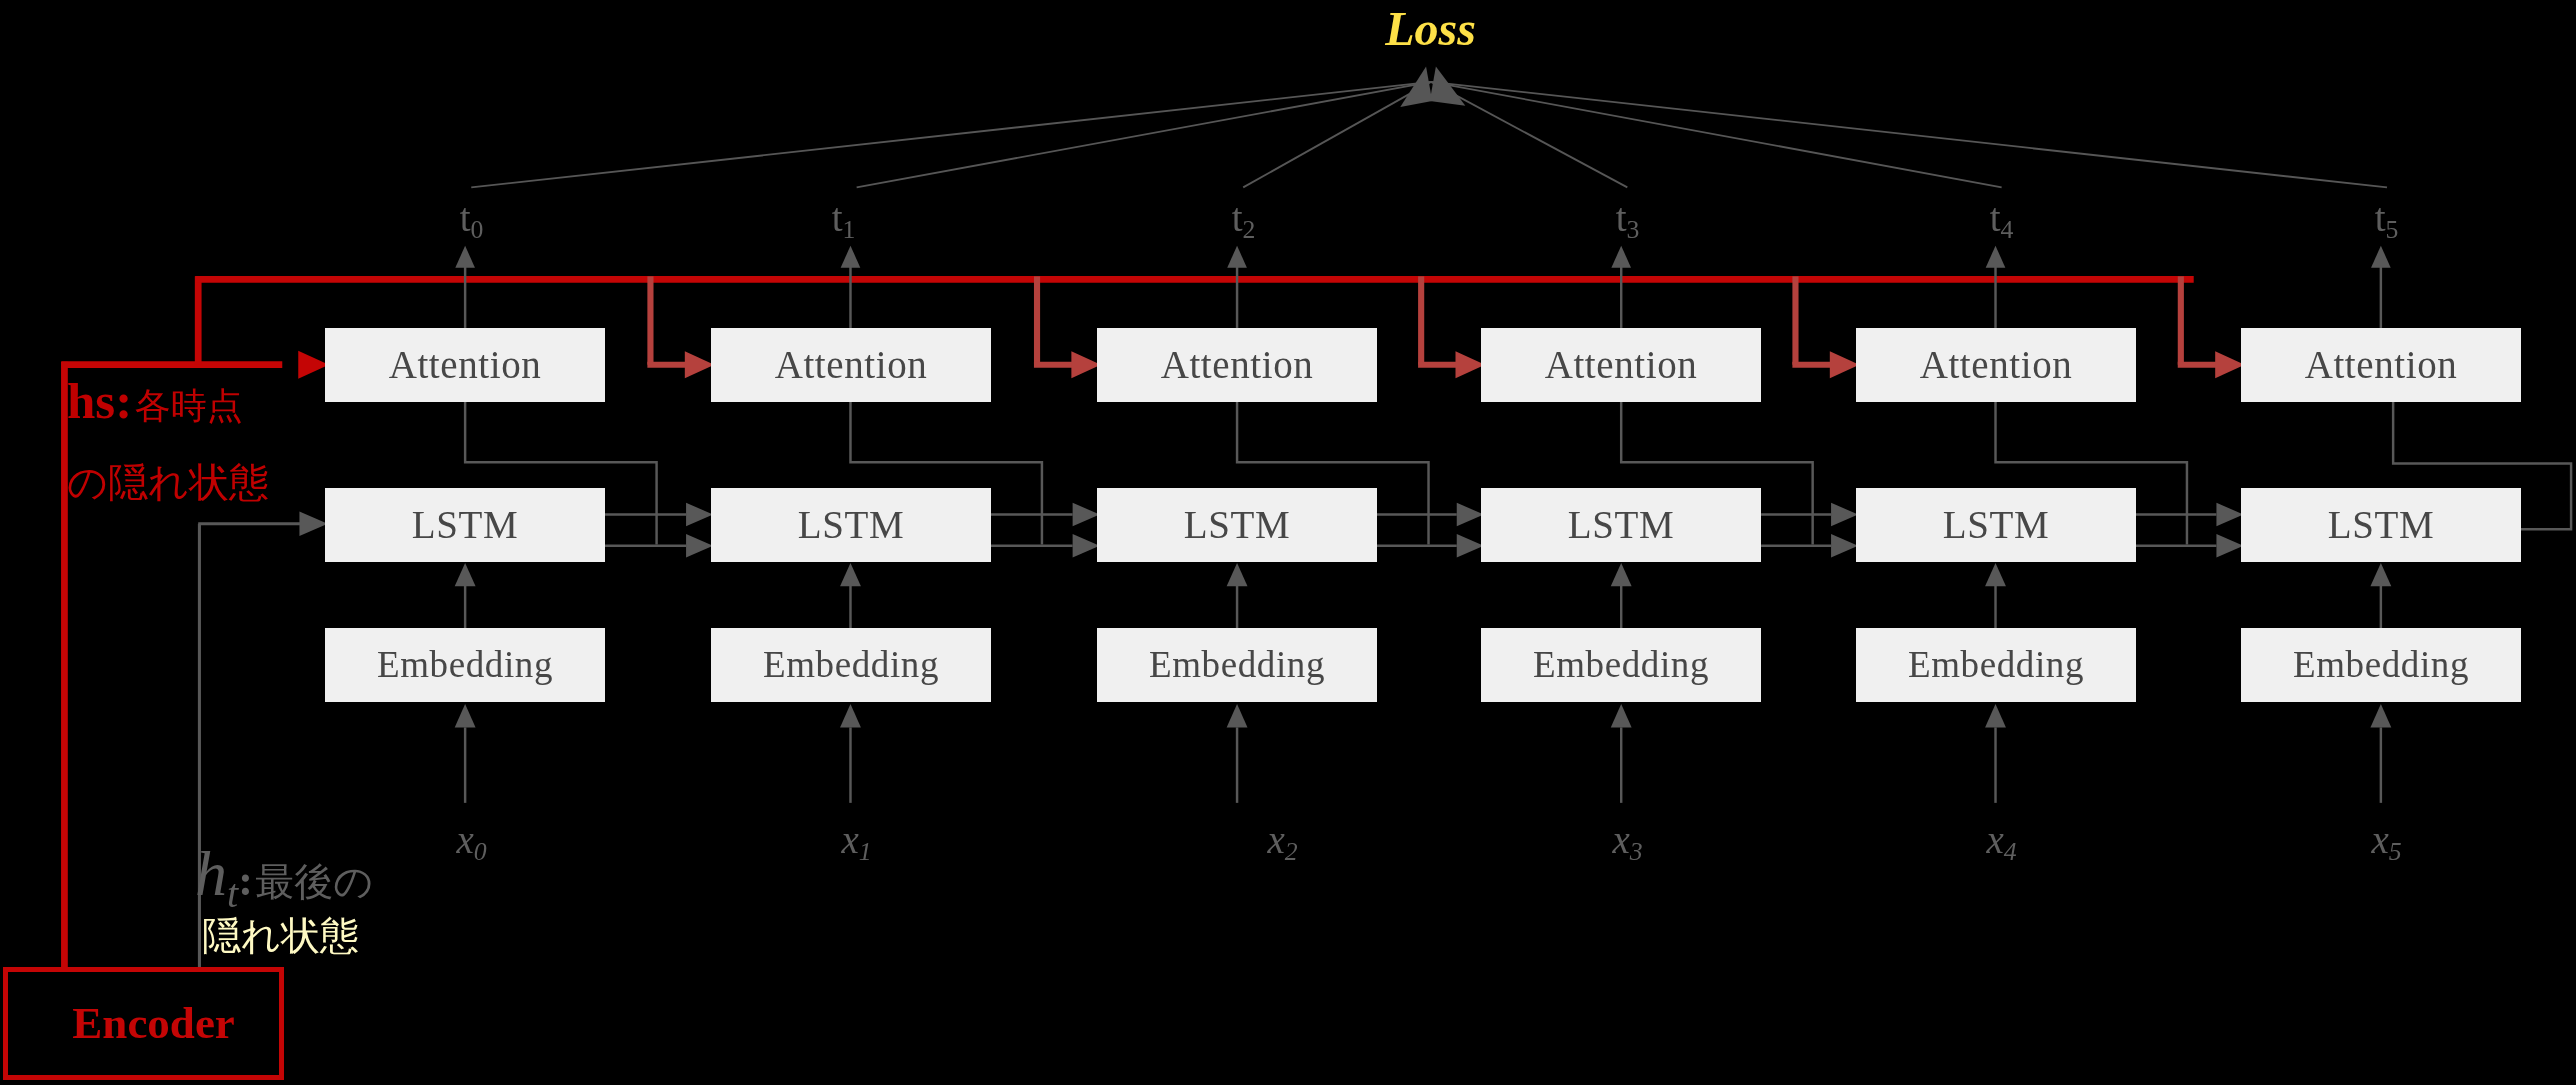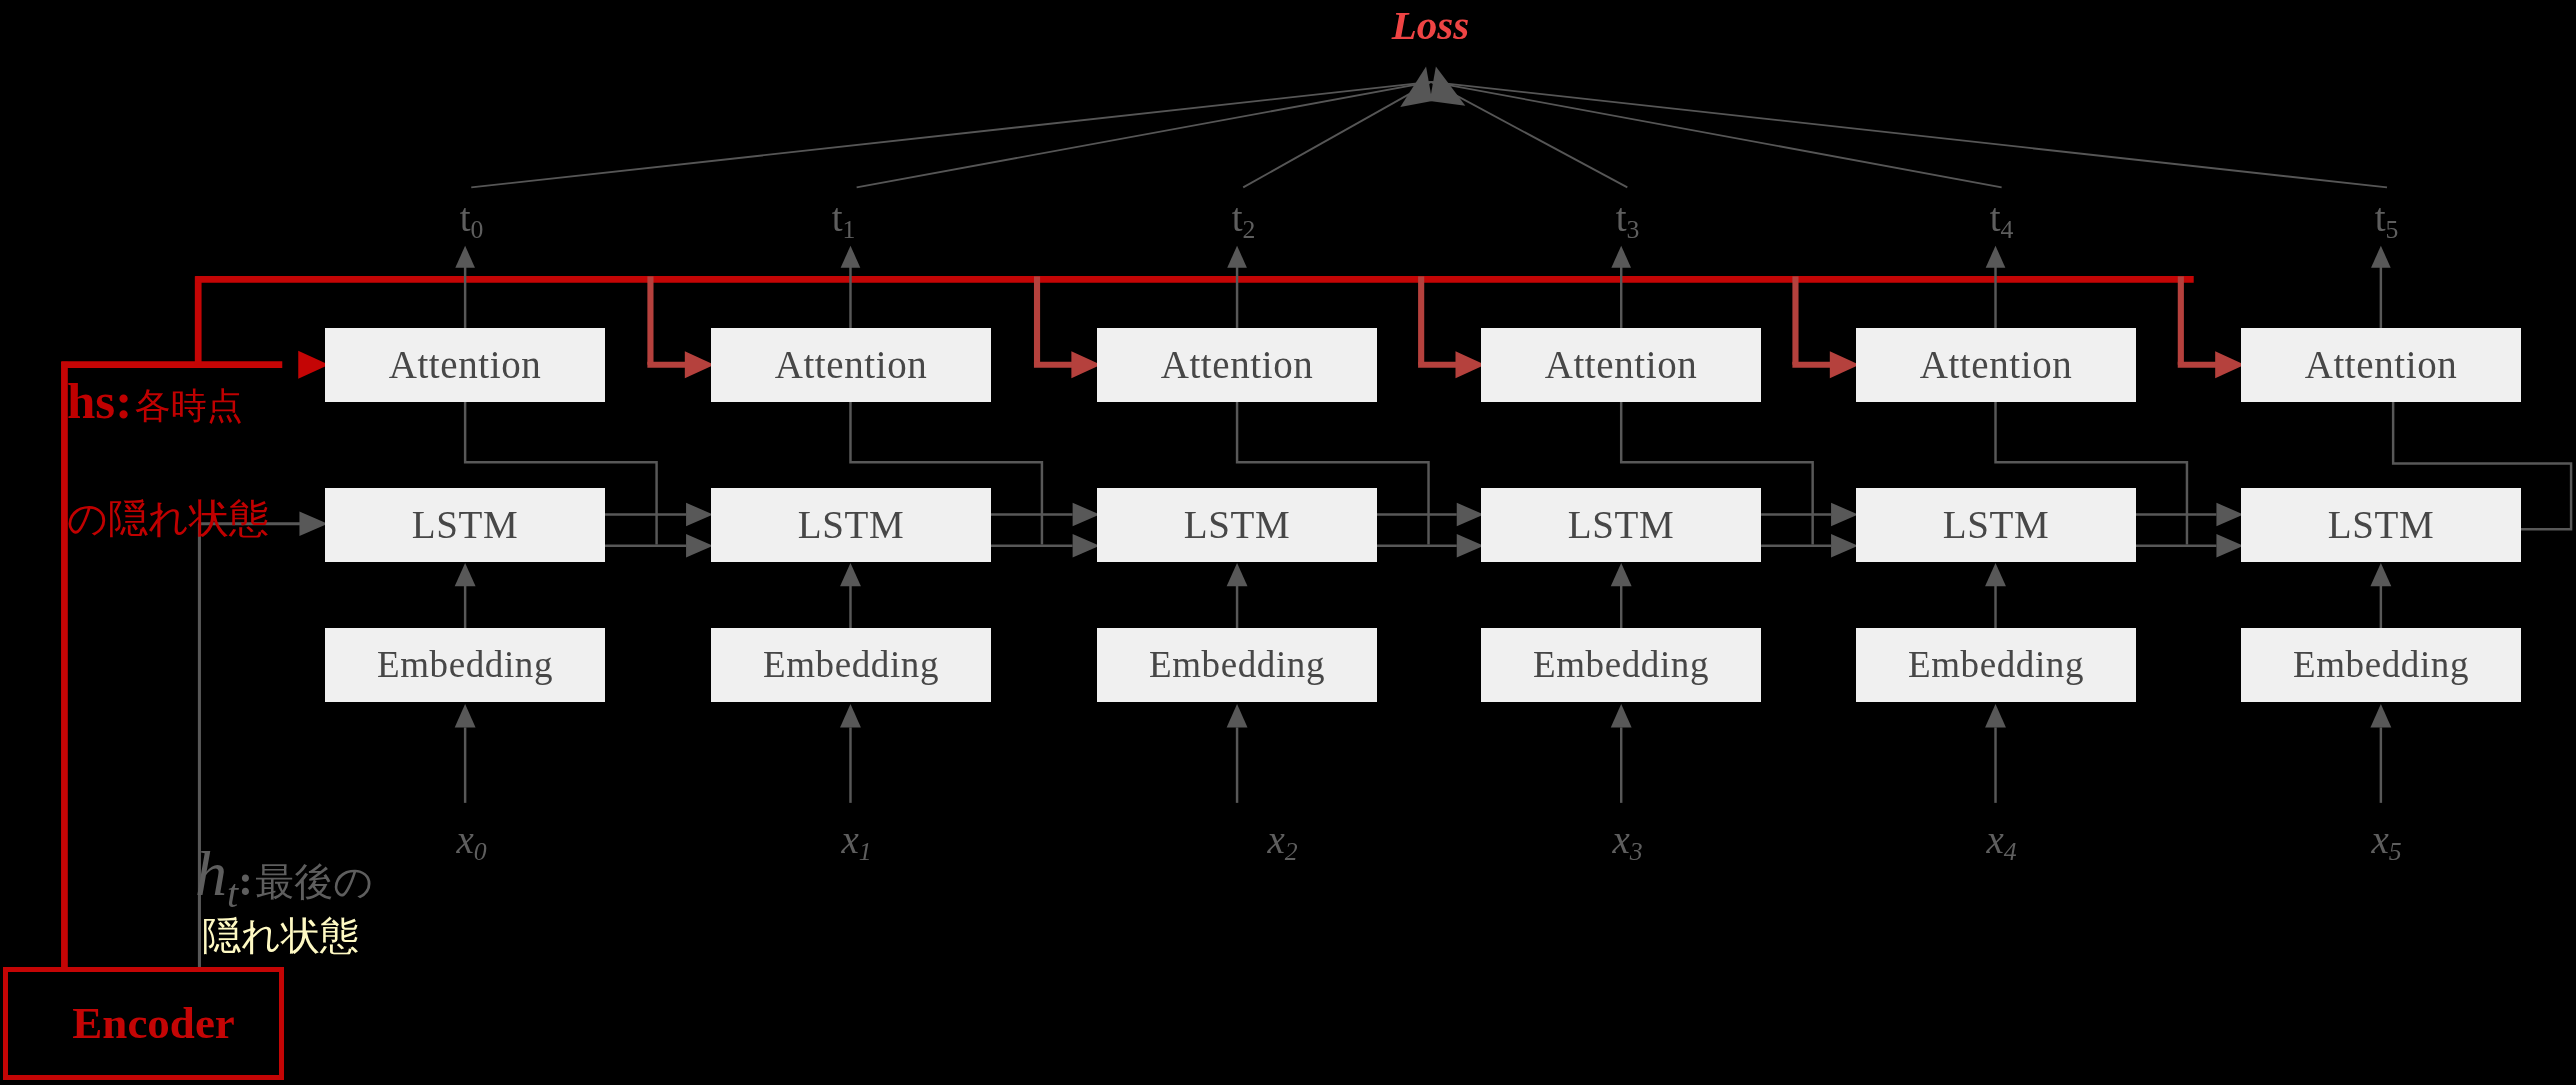--- a/index.html
+++ b/index.html
@@ -4,26 +4,26 @@
 <style>
   html,body{margin:0;padding:0;background:#000;width:2576px;height:1086px;overflow:hidden;}
   #stage{position:relative;width:2576px;height:1086px;background:#000;font-family:"Liberation Serif", serif;}
   #connector-layer{position:absolute;left:0;top:0;width:2576px;height:1086px;}
   .box{position:absolute;width:280px;height:74px;background:#f0f0f0;color:#474747;
        font-size:39px;text-align:center;line-height:74px;letter-spacing:0.6px;}
   .tlabel,.xlabel{position:absolute;width:147px;text-align:center;color:#5e5e5e;font-size:39px;}
   .tlabel sub,.xlabel sub{font-size:0.66em;vertical-align:-0.28em;}
   .xlabel{font-style:italic;}
   #loss-title{position:absolute;left:1308px;top:1.2px;width:245px;text-align:center;
-       font-size:41px;font-style:italic;font-weight:bold;color:#ef4444;}
+       font-size:48px;font-style:italic;font-weight:bold;color:#fde047;}
   #hs-annotation{position:absolute;left:67px;top:376px;color:#c00000;line-height:1;}
   #hs-annotation .sym{font-size:51px;font-weight:bold;}
   #hs-annotation .jp{font-size:36px;font-family:Liberation Mono, monospace;}
   #hs-line2{position:absolute;left:67px;top:466px;color:#c00000;font-size:40px;
-       font-family:Liberation Sans, sans-serif;line-height:1;margin-top:32px;}
+       font-family:Liberation Mono, monospace;line-height:1;}
   #ht-annotation{position:absolute;left:195px;top:842px;color:#5e5e5e;line-height:1;}
   #ht-annotation .sym{font-size:64px;font-style:italic;}
   #ht-annotation .symsub{font-size:40px;font-style:italic;vertical-align:-0.30em;}
   #ht-annotation .colon{font-size:44px;font-weight:bold;}
   #ht-annotation .jp{font-size:39px;font-family:Liberation Sans, sans-serif;}
   #ht-line2{position:absolute;left:202px;top:916px;color:#fef9c3;font-size:39px;
        font-family:"DejaVu Sans", sans-serif;line-height:1;}
   #encoder-box{position:absolute;left:3.1px;top:967px;width:281px;height:113px;
        border:5.5px solid #c40505;box-sizing:border-box;text-align:center;padding-left:20px;}
   #encoder-box span{font-size:45px;font-weight:bold;color:#c40505;line-height:102px;}

